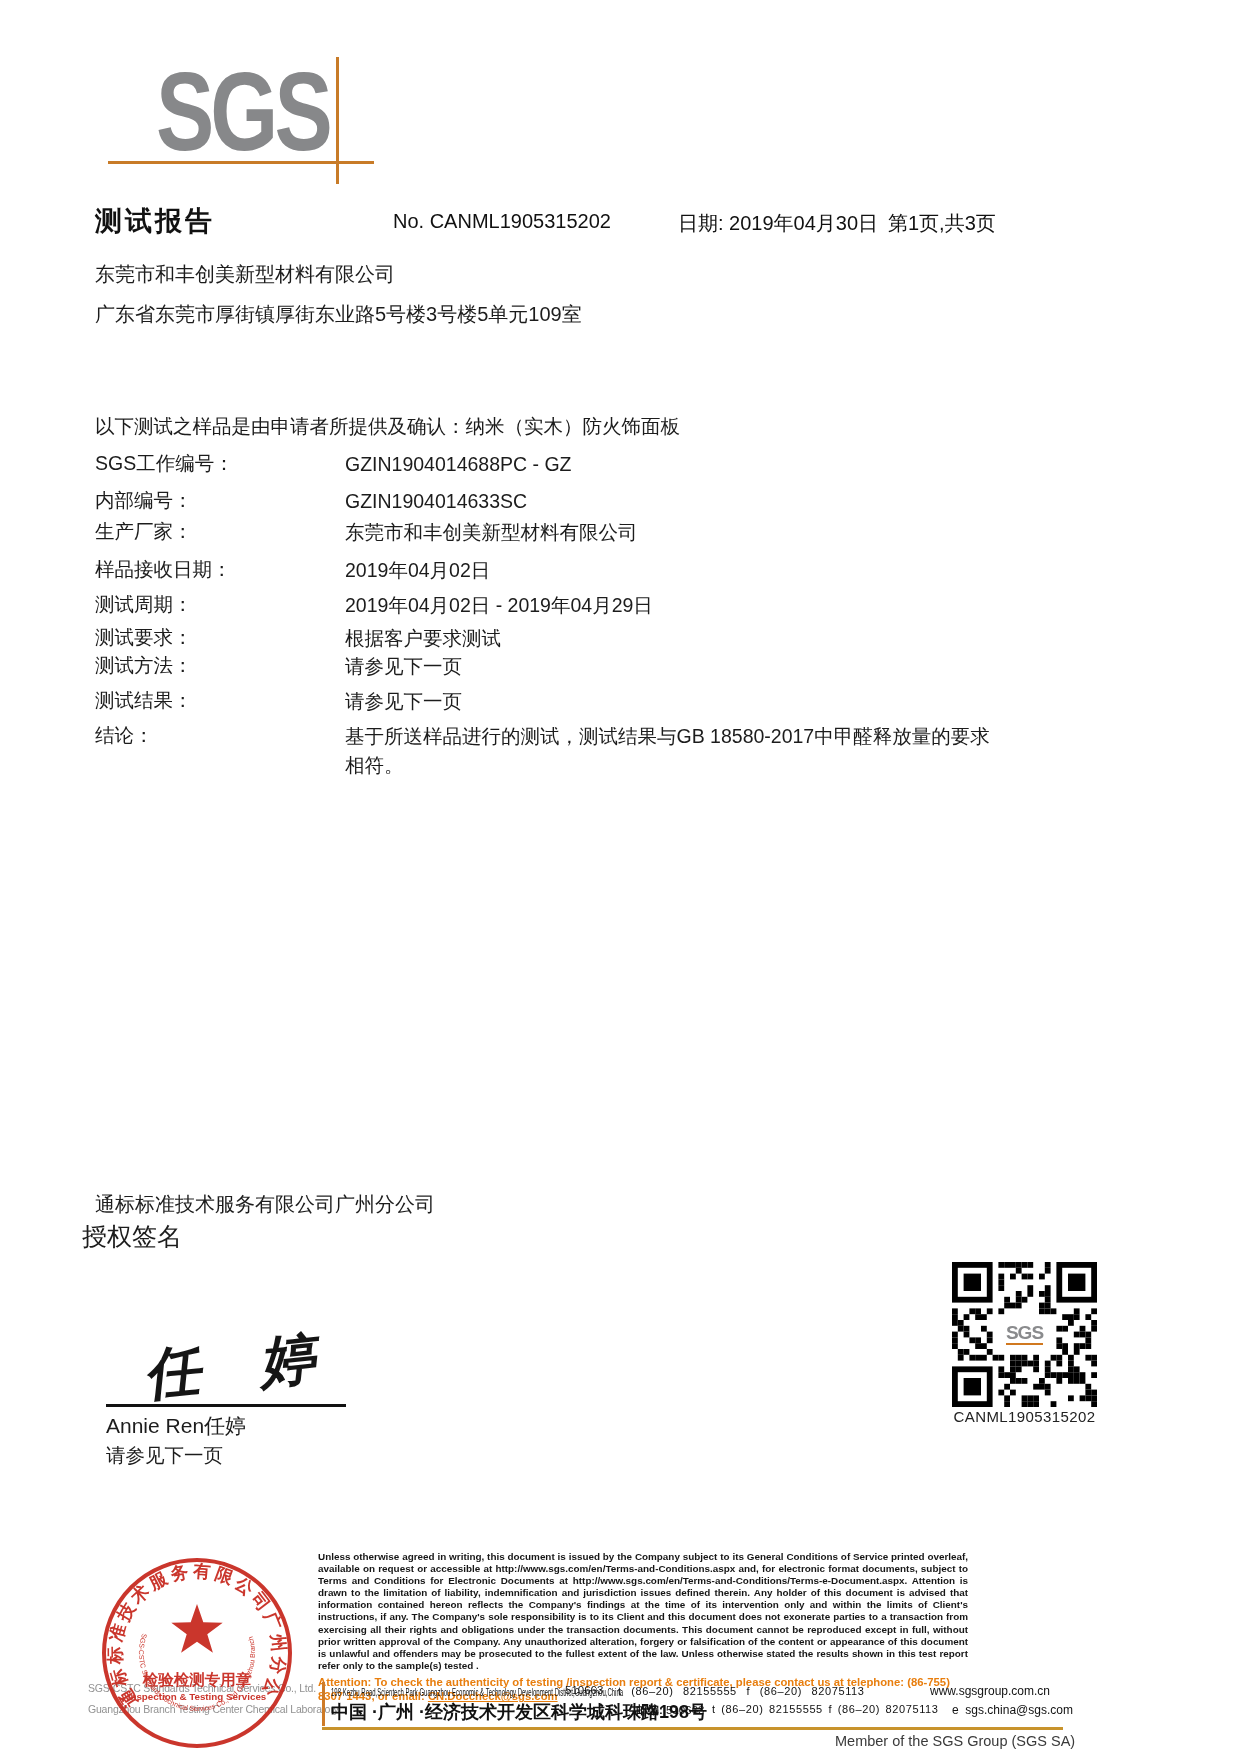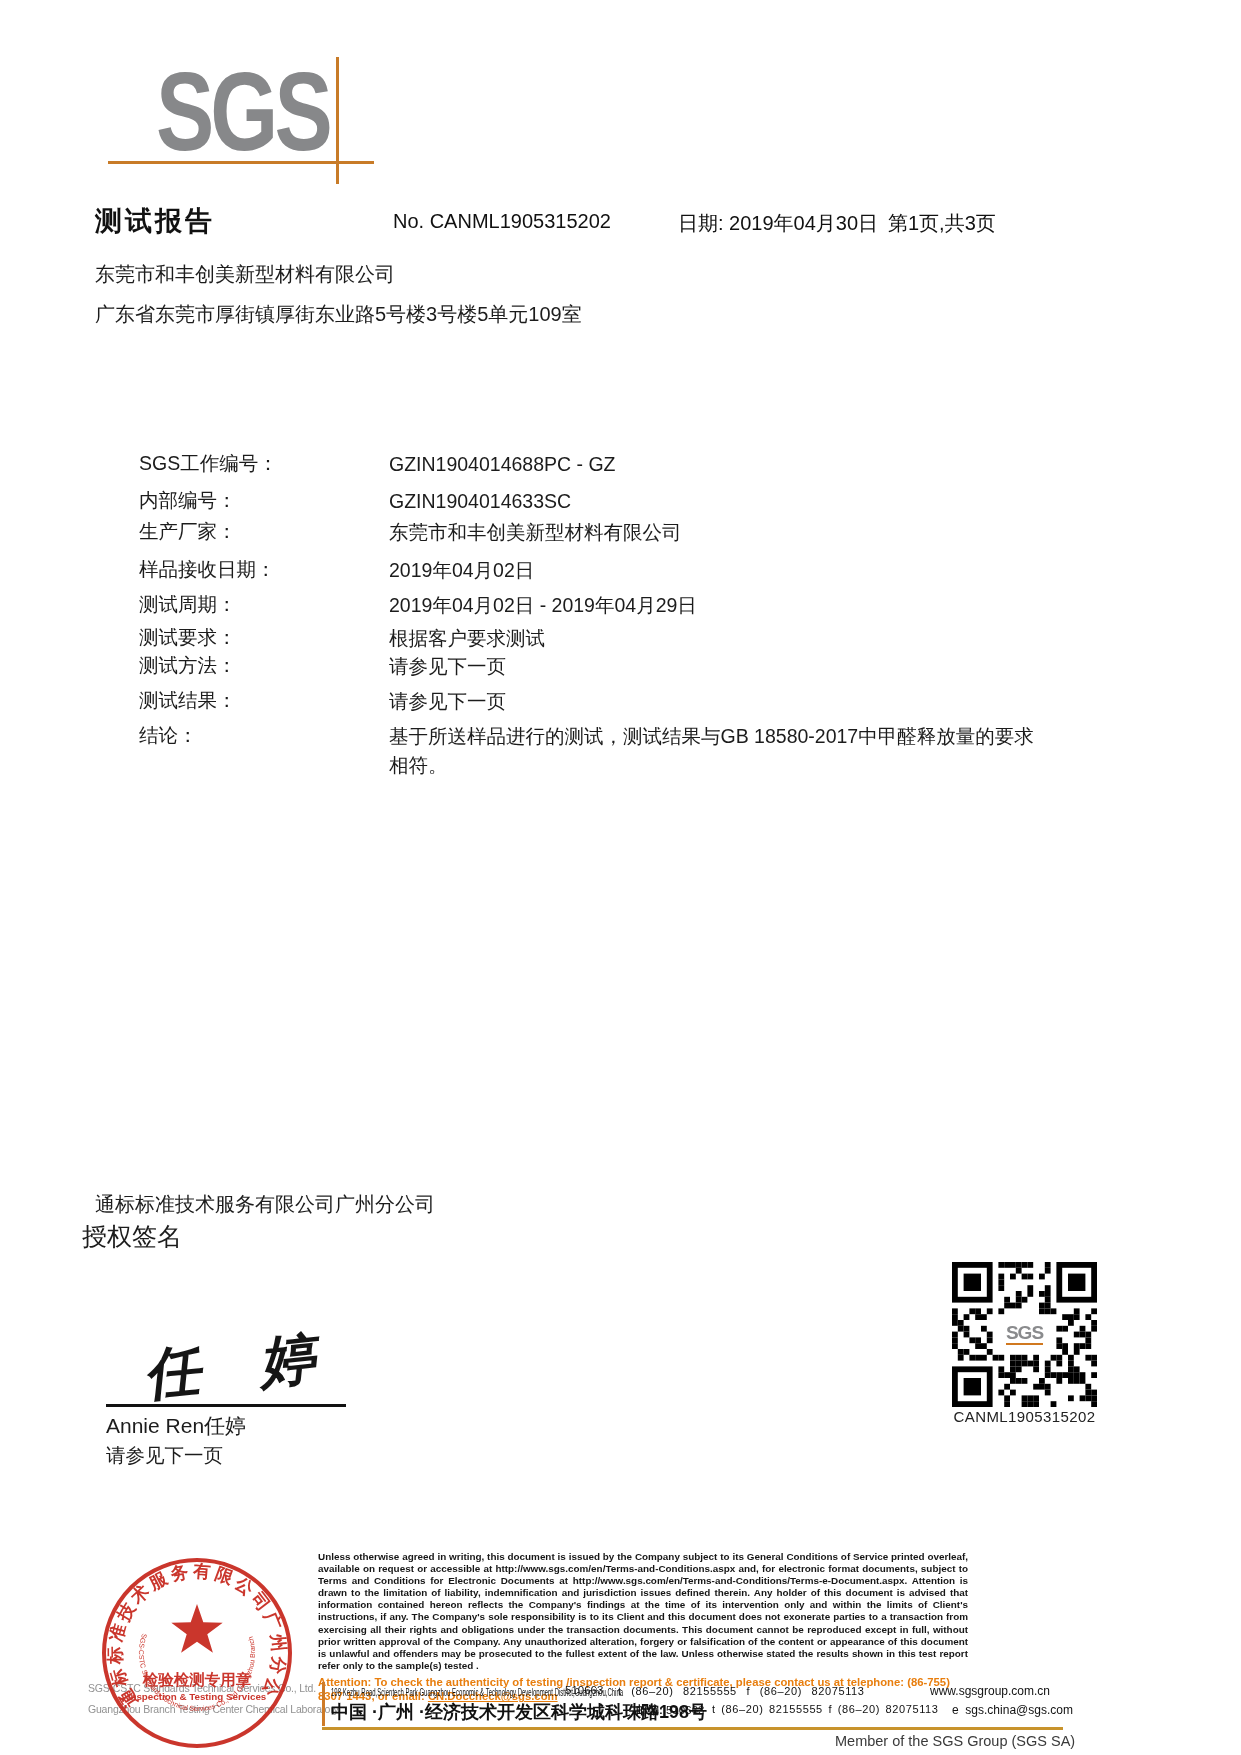--- a/index.html
+++ b/index.html
@@ -16,21 +16,21 @@
   .doc-title{left:95px;top:203px;font-size:27px;font-weight:bold;letter-spacing:3px;color:#111;}
   .report-no{left:393px;top:210px;font-size:20px;color:#111;}
   .hdr-date{left:678px;top:210px;font-size:20px;color:#111;}
   .hdr-pages{left:888px;top:210px;font-size:20px;color:#111;}
 
   .applicant-name{left:95px;top:261px;font-size:20px;}
   .applicant-address{left:95px;top:301px;font-size:20px;}
   .sample-intro{left:95px;top:413px;font-size:19.5px;}
 
   .field-row{position:absolute;left:95px;font-size:19.5px;}
-  .flabel{display:inline-block;width:250px;vertical-align:top;margin-left:44px;}
+  .flabel{display:inline-block;width:250px;vertical-align:top;}
   .fvalue{display:inline-block;width:655px;vertical-align:top;line-height:29px;}
 
   .signing-company{left:95px;top:1191px;font-size:20px;}
   .authorized-label{left:82px;top:1220px;font-size:25px;}
 
   .signature{left:148px;top:1328px;font-size:56px;font-weight:bold;color:#151515;
              letter-spacing:20px;transform:rotate(-6deg) skewX(-12deg);
              font-family:"DejaVu Sans",sans-serif;white-space:nowrap;}
   .sig-line{left:106px;top:1404px;width:240px;height:3px;background:#111;}
   .signer-name{left:106px;top:1412px;font-size:21px;}
@@ -78,20 +78,21 @@
   <div class="abs logo-vline"></div>
 
   <div class="abs doc-title">测试报告</div>
   <div class="abs report-no">No. CANML1905315202</div>
   <div class="abs hdr-date">日期: 2019年04月30日</div>
   <div class="abs hdr-pages">第1页,共3页</div>
 
   <div class="abs applicant-name">东莞市和丰创美新型材料有限公司</div>
   <div class="abs applicant-address">广东省东莞市厚街镇厚街东业路5号楼3号楼5单元109室</div>
 
+  <div class="abs sample-intro">以下测试之样品是由申请者所提供及确认：纳米（实木）防火饰面板</div>
 
   <div class="field-row" style="top:450px">
     <span class="flabel">SGS工作编号：</span><span class="fvalue">GZIN1904014688PC - GZ</span>
   </div>
   <div class="field-row" style="top:487px">
     <span class="flabel">内部编号：</span><span class="fvalue">GZIN1904014633SC</span>
   </div>
   <div class="field-row" style="top:518px">
     <span class="flabel">生产厂家：</span><span class="fvalue">东莞市和丰创美新型材料有限公司</span>
   </div>

